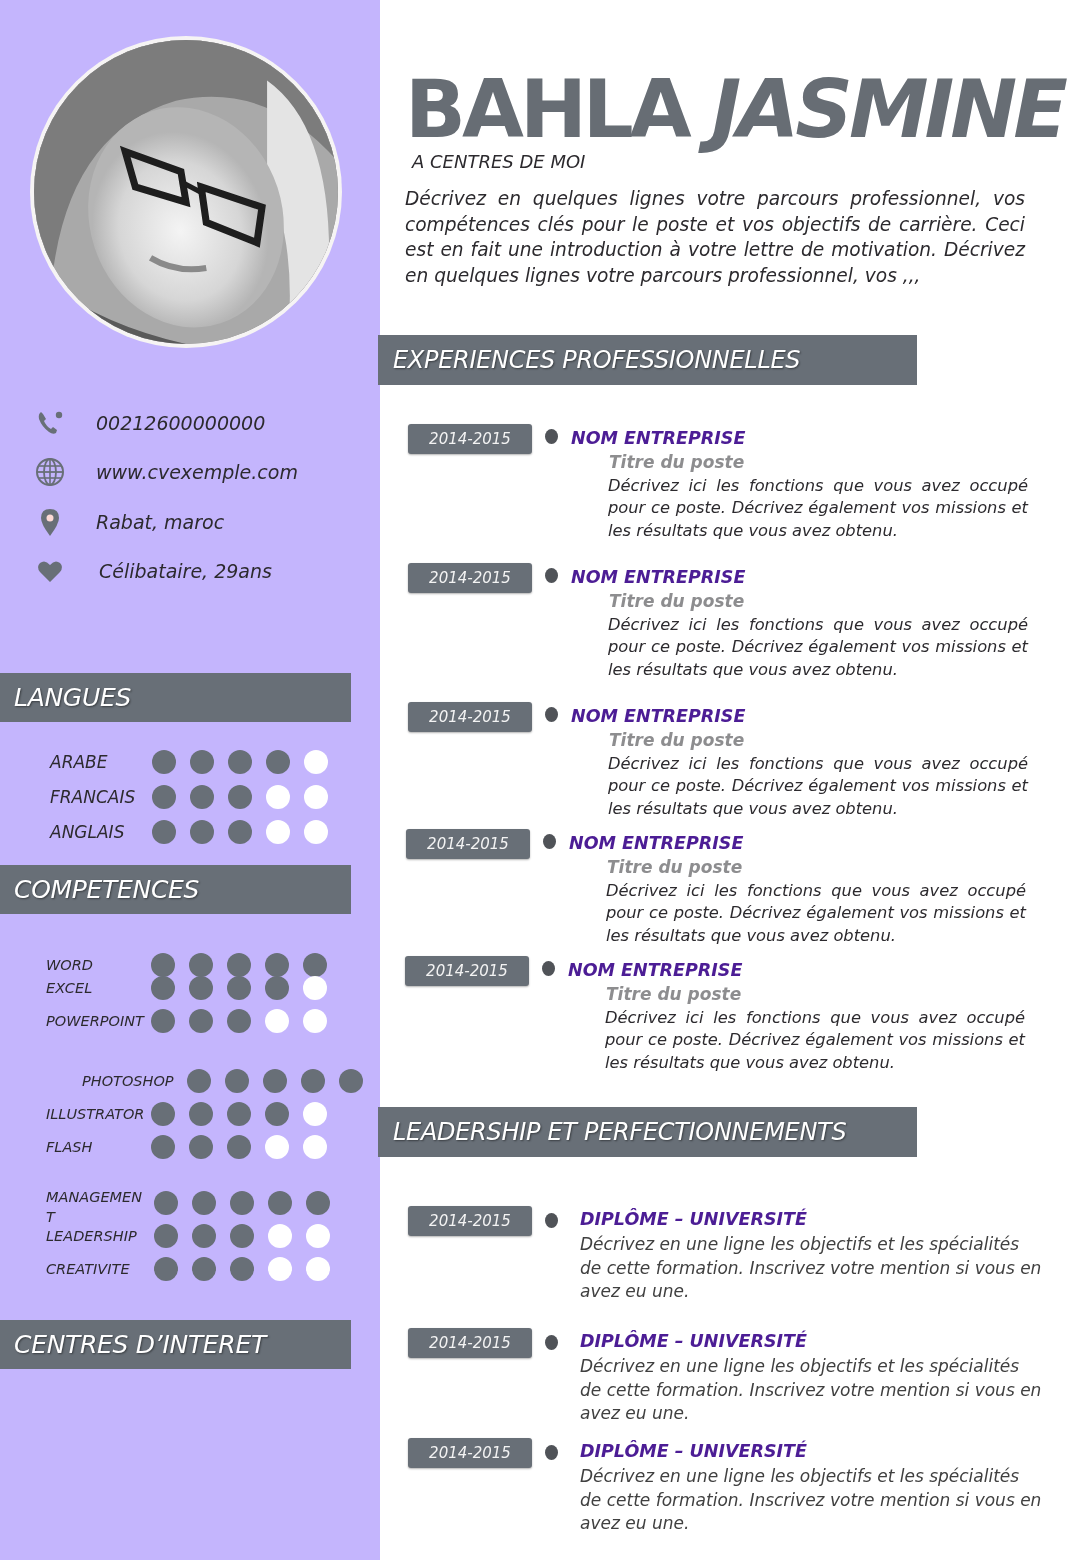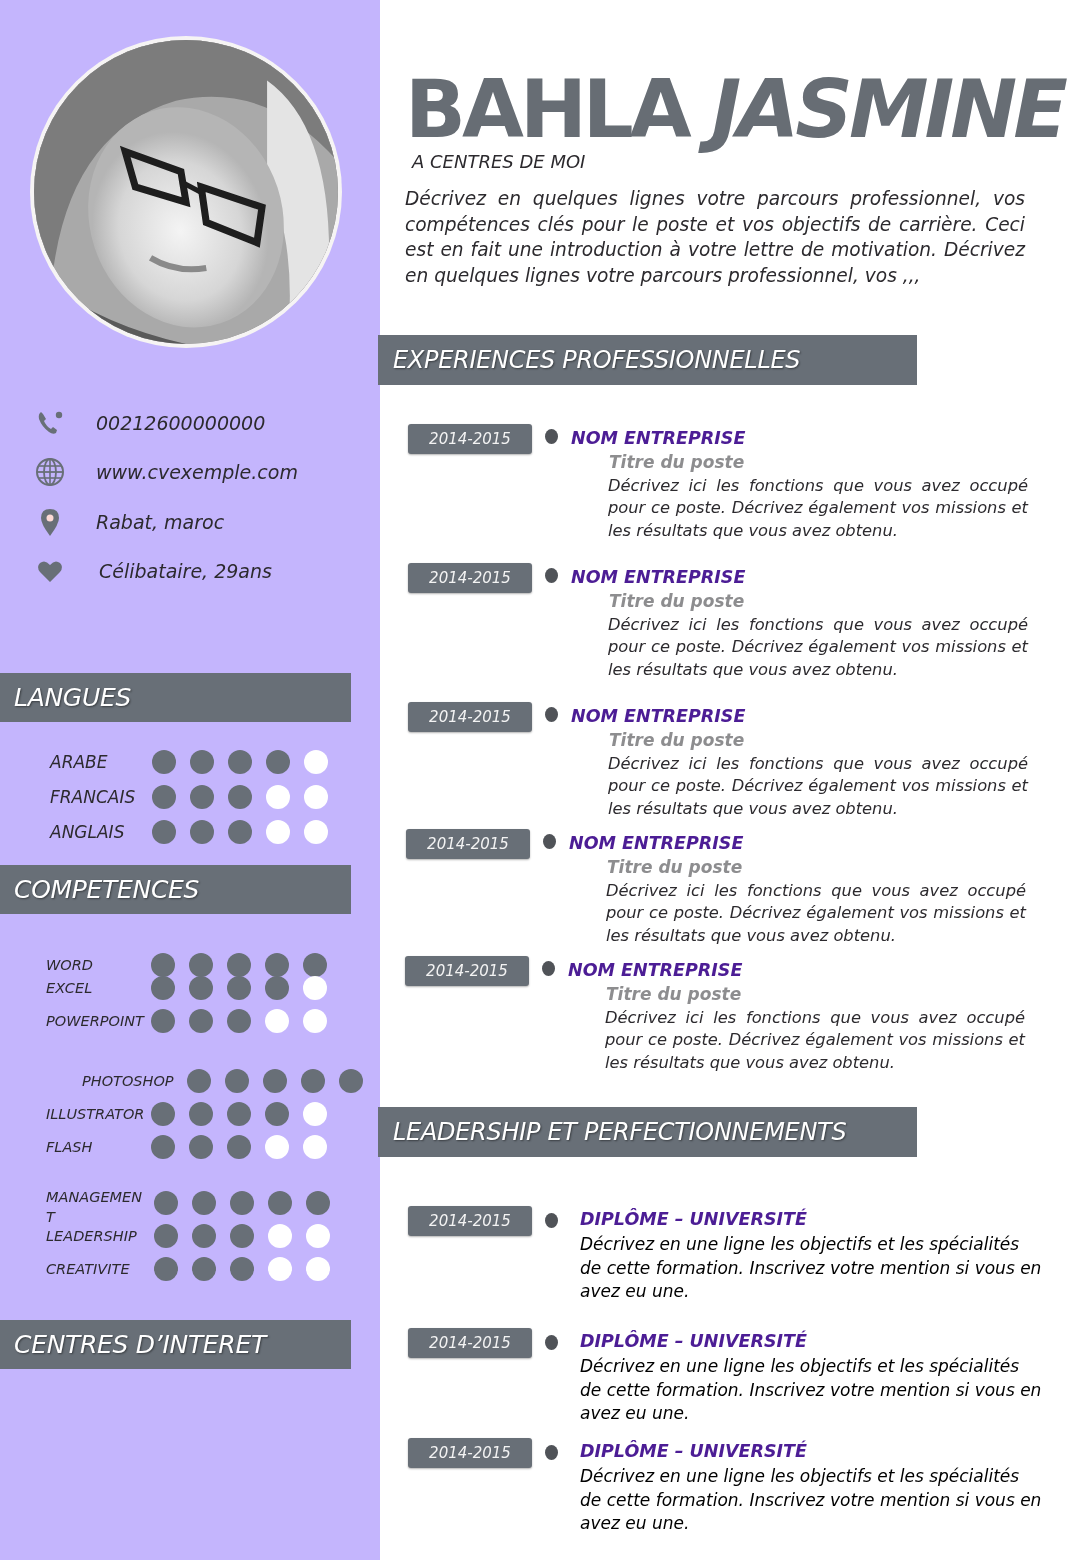--- a/index.html
+++ b/index.html
@@ -42,21 +42,21 @@
   .main-head { position: absolute; left: 378px; width: 539px; height: 50px; background: #686f77; color: #ffffff;
     font-style: italic; font-size: 24px; line-height: 50px; padding-left: 15px; text-shadow: 1px 1px 2px rgba(0,0,0,0.45); letter-spacing: -0.3px; white-space: nowrap; }
 
   .entry { position: absolute; left: 0; width: 1080px; }
   .date-badge { position: absolute; width: 124px; height: 30px; background: #686f77; border-radius: 3px; color: #f3f3f3;
     font-style: italic; font-size: 15px; text-align: center; line-height: 30px; box-shadow: 0 1px 2px rgba(0,0,0,0.3); }
   .bullet { position: absolute; width: 13px; height: 15px; border-radius: 50%; background: #505358; }
   .company { position: absolute; font-style: italic; font-weight: bold; font-size: 17.5px; color: #4c1d95; white-space: nowrap; }
   .job-title { position: absolute; font-style: italic; font-weight: bold; font-size: 17px; color: #8d8d8f; }
   .job-desc { position: absolute; width: 420px; font-style: italic; font-size: 16.3px; line-height: 22.3px; color: #2c2a2e; text-align: justify; }
-  .edu-desc { position: absolute; width: 465px; font-style: italic; font-size: 17px; line-height: 23.5px; color: #000000; }
+  .edu-desc { position: absolute; width: 465px; font-style: italic; font-size: 17px; line-height: 23.5px; color: #404040; }
 </style>
 </head>
 <body>
 
 <aside class="sidebar">
   <div class="photo-wrap">
     <div class="photo">
       <svg viewBox="0 0 300 300" preserveAspectRatio="none">
         <defs>
           <radialGradient id="face" cx="45%" cy="55%" r="45%">

